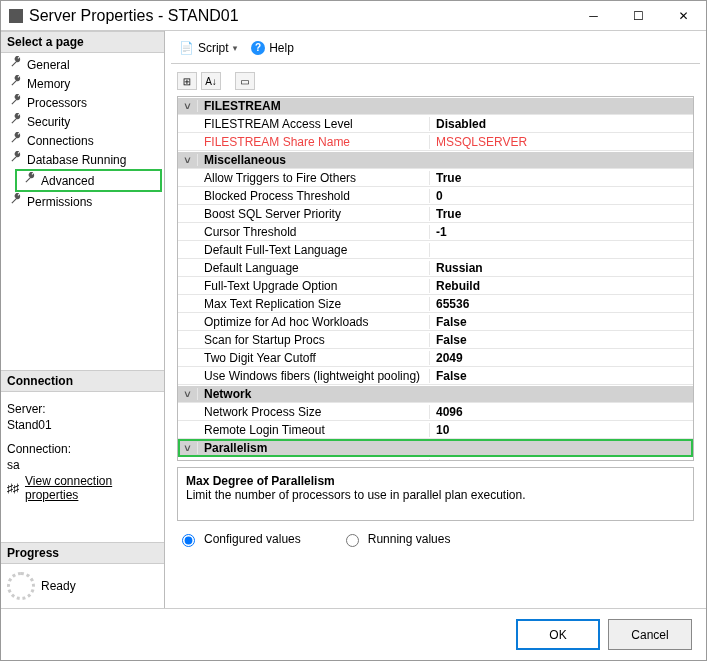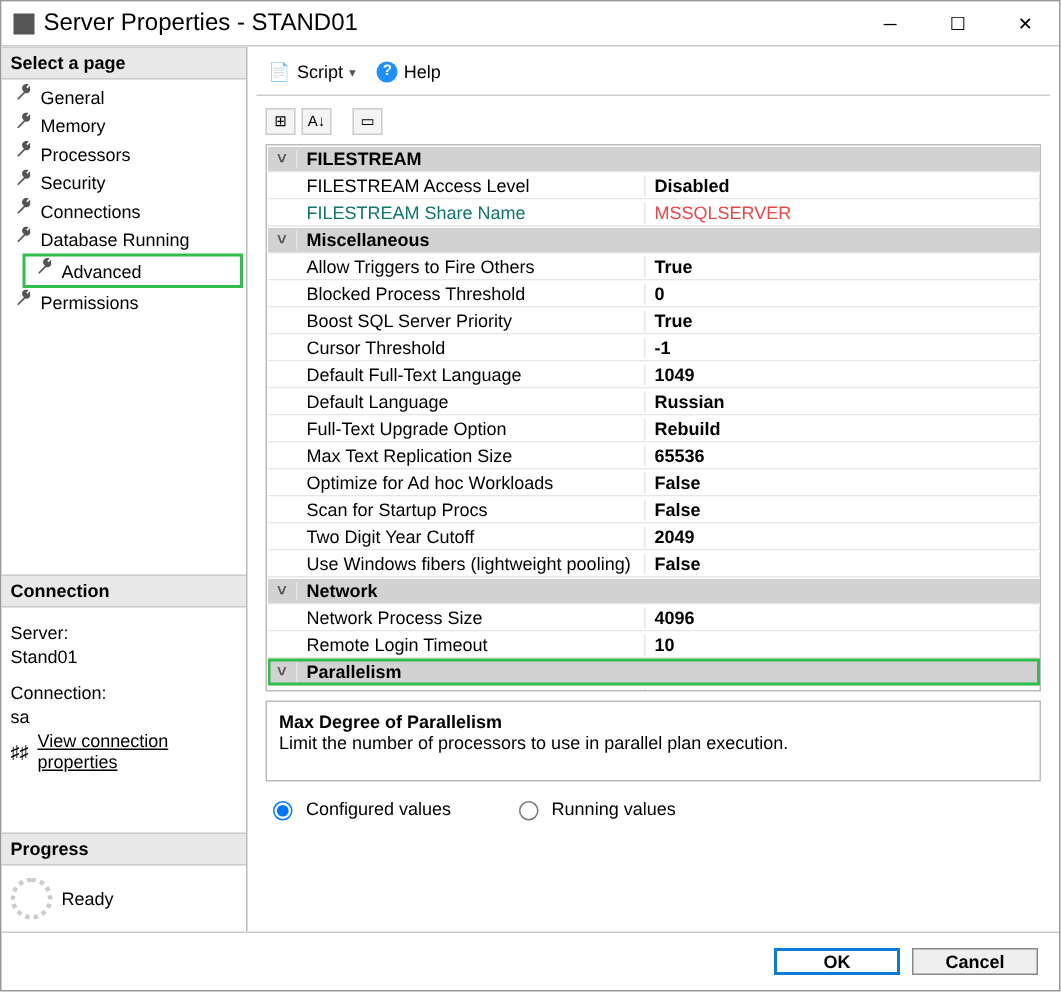--- a/index.html
+++ b/index.html
@@ -125,21 +125,21 @@
     white-space:nowrap; overflow:hidden;
   }
   .prop-row.cat .labelcell { border-right:none; }
   .valuecell {
     flex:1;
     padding-left:6px;
     font-weight:bold;
     white-space:nowrap; overflow:hidden;
   }
   .prop-row .valuecell.normal { font-weight:normal; color:#ef4444; }
-  .disabled-text { color:#0f766e; }
+  .disabled-text { color:#ef4444; }
   .hl-green { outline:2px solid #2fbf4a; outline-offset:-2px; }
 
   .desc-box {
     border:1px solid #bbb;
     margin:6px 6px 0 6px;
     padding:6px 8px;
     min-height:54px;
   }
   .desc-title { font-weight:bold; }
 
@@ -149,22 +149,22 @@
   }
   .radio-row label { display:flex; align-items:center; gap:6px; }
 
   
   .footer {
     border-top:1px solid #ccc;
     padding:10px 14px;
     display:flex; justify-content:flex-end; gap:8px;
   }
   .btn {
-    min-width:84px; height:18px; border:1px solid #888; background:#efefef;
-    padding:0 12px; font-size:12px; cursor:pointer;font-weight:bold;
+    min-width:84px; height:31px; border:1px solid #888; background:#efefef;
+    padding:0 12px; font-size:12px; cursor:pointer;
   }
   .btn.primary { border:2px solid #0a7bd8; background:#fff; }
 
   svg.wrench { width:13px; height:13px; }
 </style>
 </head>
 <body>
 
 <div class="titlebar">
   <div class="icon"></div>
@@ -306,21 +306,20 @@
             <div class="valuecell">True</div>
           </div>
           <div class="prop-row">
             <div class="expcell"></div>
             <div class="labelcell">Cursor Threshold</div>
             <div class="valuecell">-1</div>
           </div>
           <div class="prop-row">
             <div class="expcell"></div>
             <div class="labelcell">Default Full-Text Language</div>
-            <div class="valuecell">1049</div>
           </div>
           <div class="prop-row">
             <div class="expcell"></div>
             <div class="labelcell">Default Language</div>
             <div class="valuecell">Russian</div>
           </div>
           <div class="prop-row">
             <div class="expcell"></div>
             <div class="labelcell">Full-Text Upgrade Option</div>
             <div class="valuecell">Rebuild</div>

